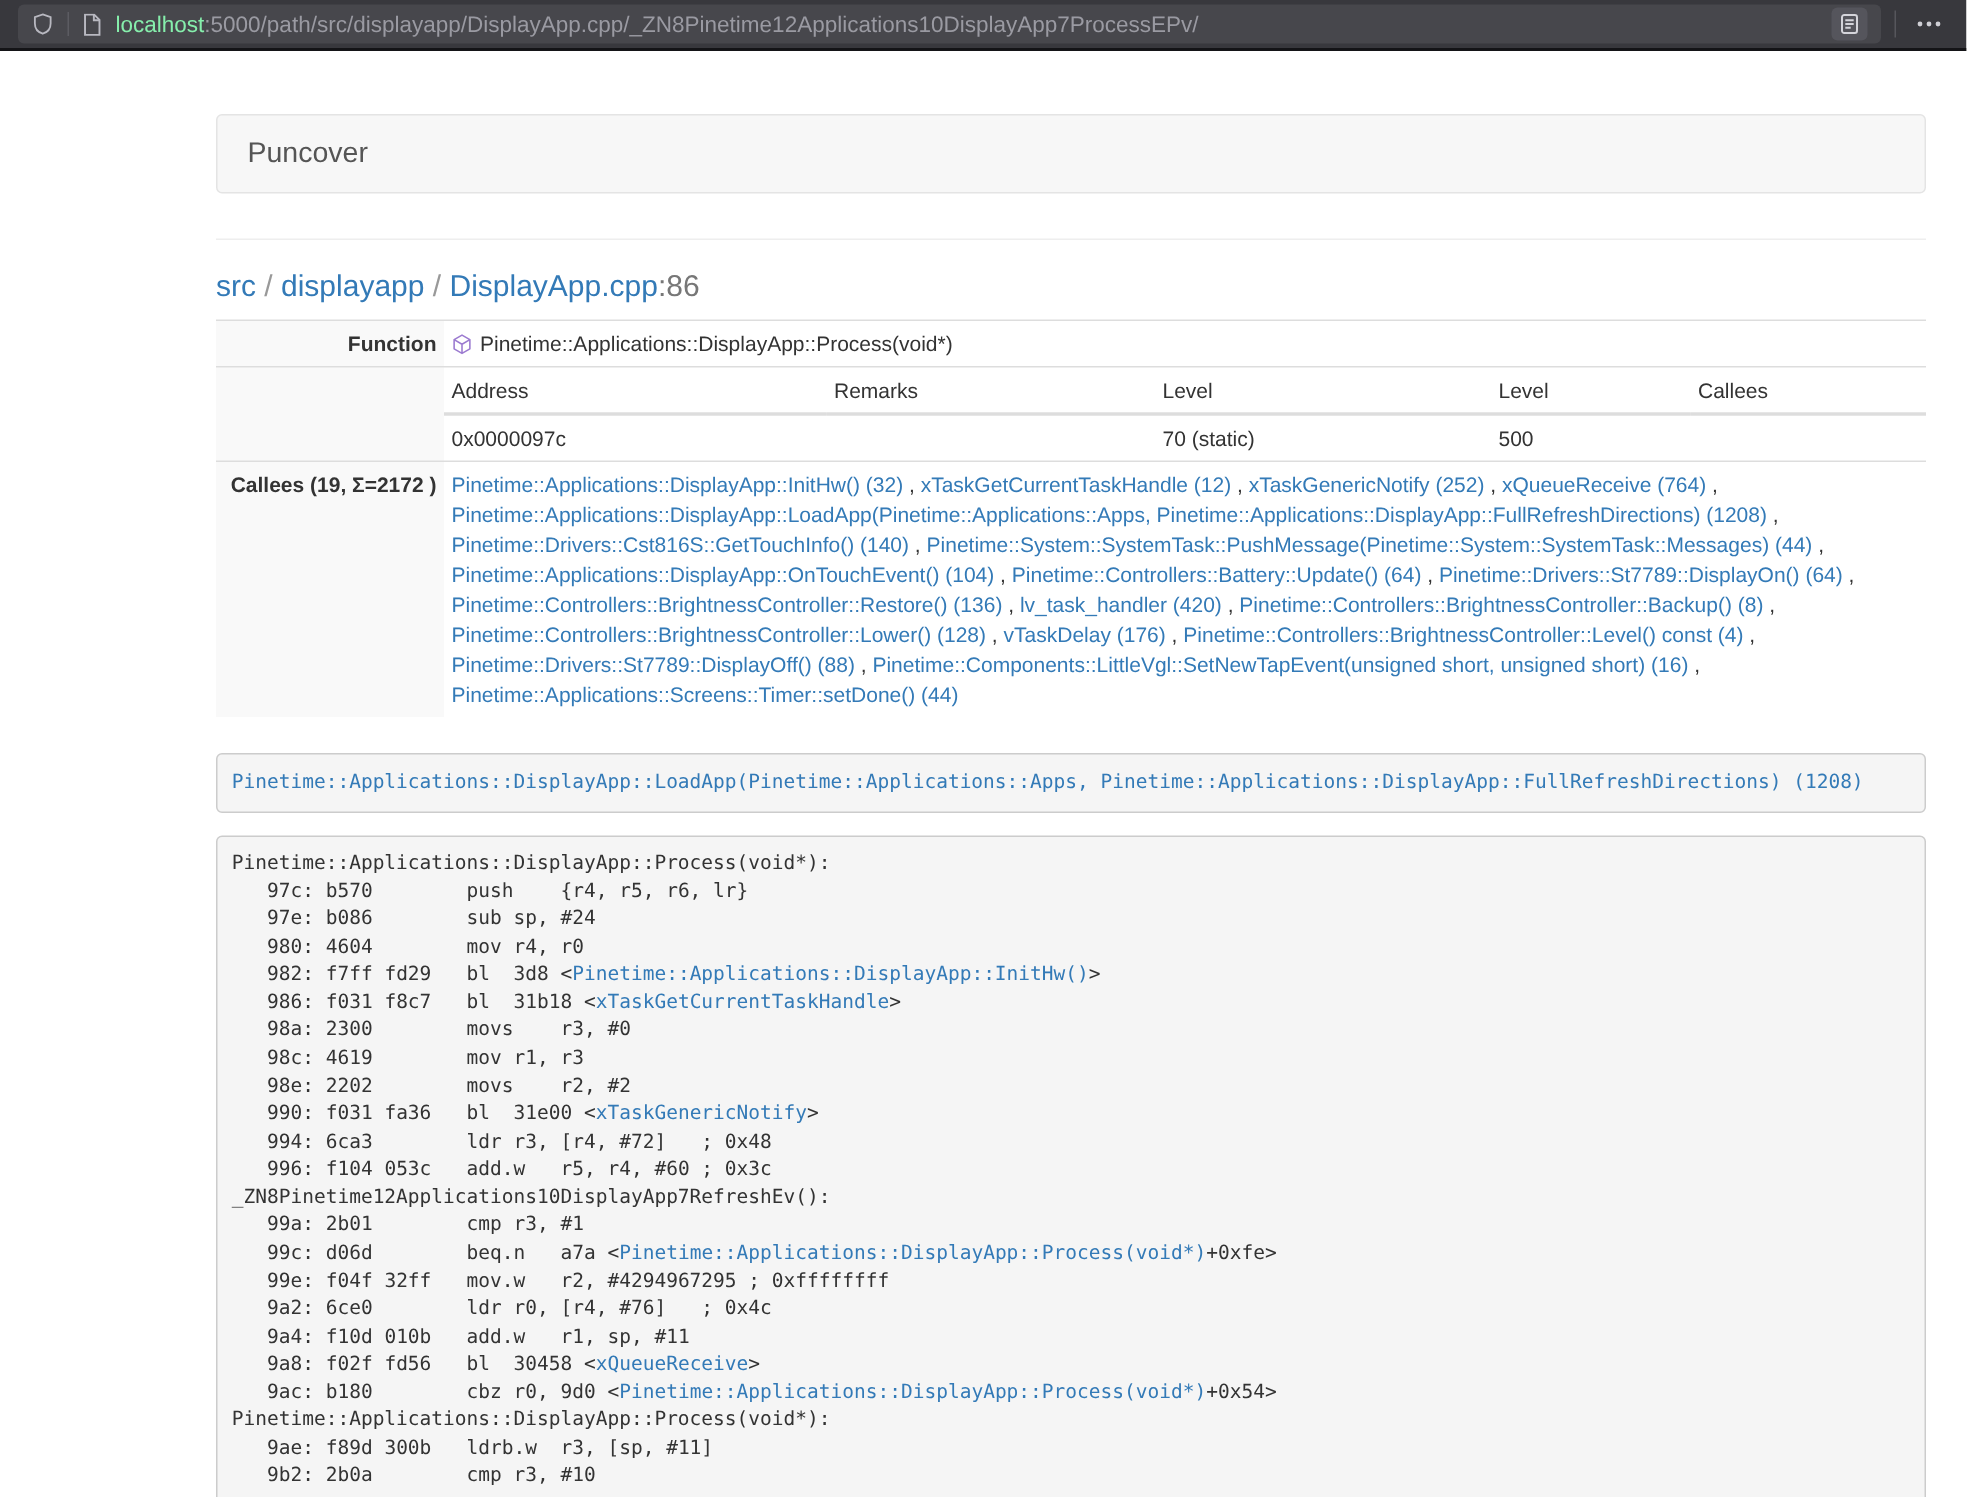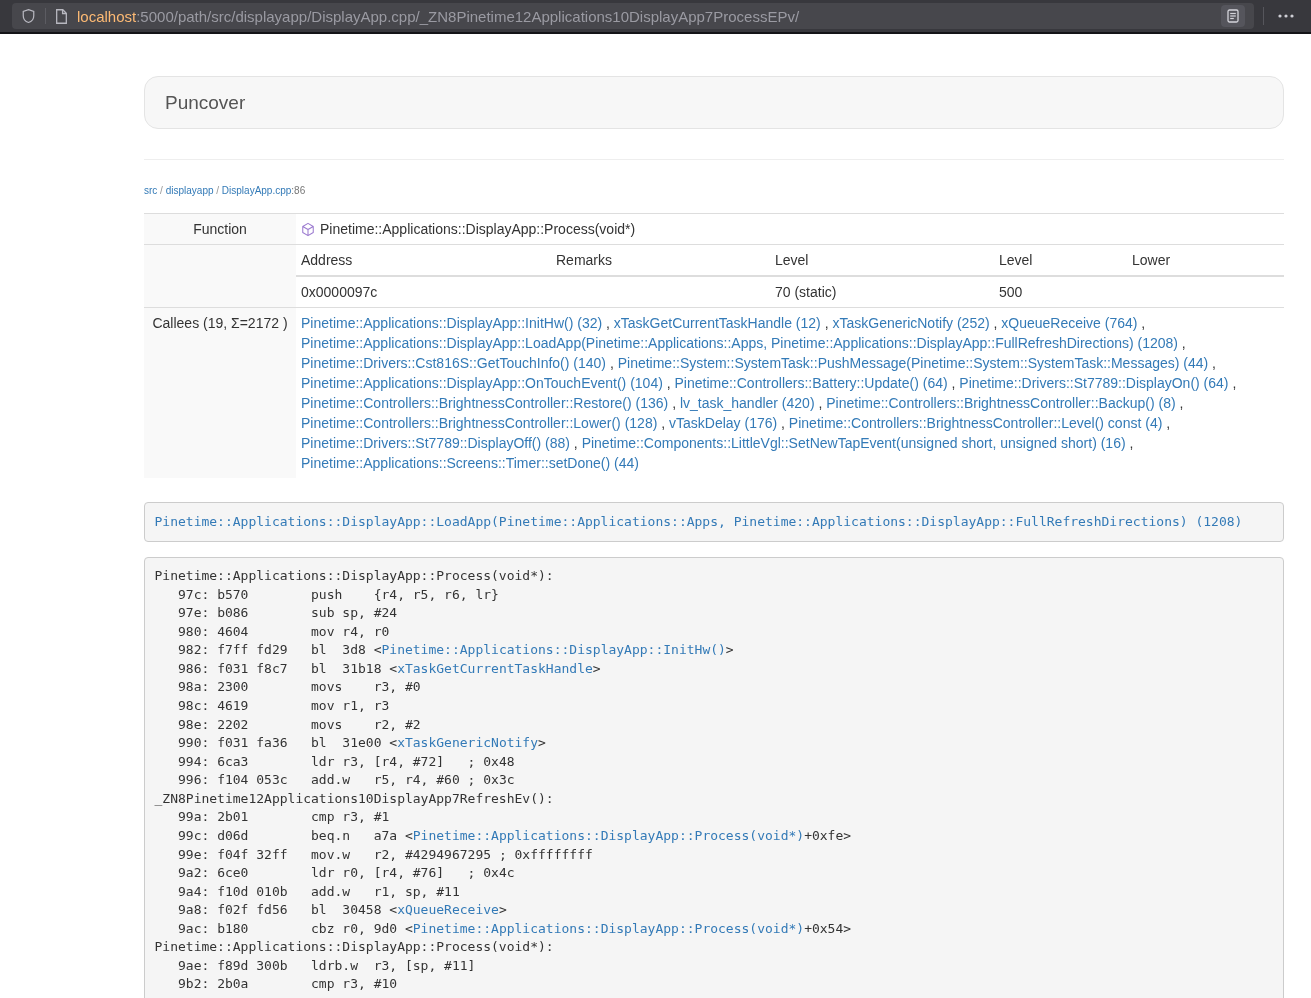--- a/index.html
+++ b/index.html
@@ -27,43 +27,43 @@
     flex:1;height:26px;background:var(--urlbar-bg);border-radius:4px;
     display:flex;align-items:center;padding:0 9px;min-width:0;
   }
   .urlbar svg{flex:0 0 auto;}
   .vsep{width:1px;height:16px;background:#5c5c62;margin:0 9px;flex:0 0 auto;}
   .vsep2{width:1px;height:18px;background:#56565c;margin:0 9px;flex:0 0 auto;}
   .urltext{
     margin-left:9px;font-size:15px;color:#9a9aa2;white-space:nowrap;
     overflow:hidden;text-overflow:clip;flex:1;min-width:0;
   }
-  .urltext .host{color:#fdba74;}
+  .urltext .host{color:#86efac;}
   .reader-btn{
     margin-left:auto;width:24px;height:22px;border-radius:4px;background:#55555c;
     display:flex;align-items:center;justify-content:center;flex:0 0 auto;
   }
   .menu-btn{display:flex;align-items:center;justify-content:center;width:26px;height:26px;border-radius:4px;}
   
   .container{margin-left:144px;width:1140px;}
   .panel{
     margin-top:42px;background:var(--panel-bg);
-    border:1px solid #e4e4e4;border-radius:14px;padding:14px 20px;
+    border:1px solid #e4e4e4;border-radius:4px;padding:14px 20px;
   }
   .panel h1{margin:0;font-size:19px;font-weight:400;color:#555;line-height:23px;}
   hr.rule{border:0;border-top:1px solid #eee;margin:30px 0 21px 0;}
   
-  .breadcrumb{margin:0 0 12px 0;line-height:20px;font-size:10px;}
+  .breadcrumb{margin:0 0 12px 0;line-height:20px;font-size:20px;}
   a.lnk{color:var(--link);text-decoration:none;cursor:pointer;}
   .bc-sep{color:#999;}
   .bc-suffix{color:#777;}
   
   table.main{width:100%;border-collapse:collapse;margin-bottom:24px;}
   table.main > tbody > tr > th{
-    width:152px;background:#f9f9f9;text-align:center;font-weight:normal;
+    width:152px;background:#f9f9f9;text-align:right;font-weight:bold;
     padding:5px;border-top:1px solid var(--border);vertical-align:top;
     font-size:14px;line-height:20px;white-space:nowrap;
   }
   table.main > tbody > tr > td{
     padding:5px;border-top:1px solid var(--border);vertical-align:top;line-height:20px;
   }
   table.main > tbody > tr > td.stats-cell{padding:0;}
   .func-cell{display:flex;align-items:center;gap:5px;}
   .cube{color:var(--accent-purple);display:inline-flex;}
   
@@ -145,21 +145,21 @@
       <tr>
         <th></th>
         <td class="stats-cell">
           <table class="inner">
             <thead>
               <tr>
                 <th class="w1">Address</th>
                 <th class="w2">Remarks</th>
                 <th class="w3">Level</th>
                 <th class="w4">Level</th>
-                <th>Lower</th>
+                <th>Callees</th>
               </tr>
             </thead>
             <tbody>
               <tr>
                 <td>0x0000097c</td>
                 <td></td>
                 <td>70 (static)</td>
                 <td>500</td>
                 <td></td>
               </tr>

